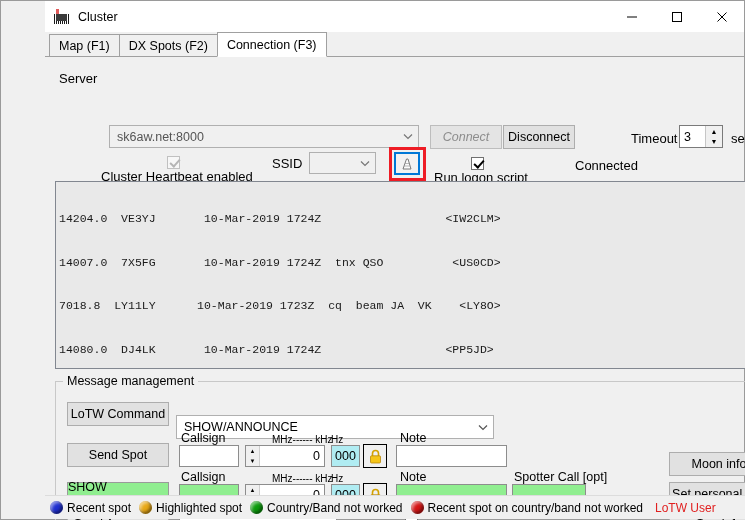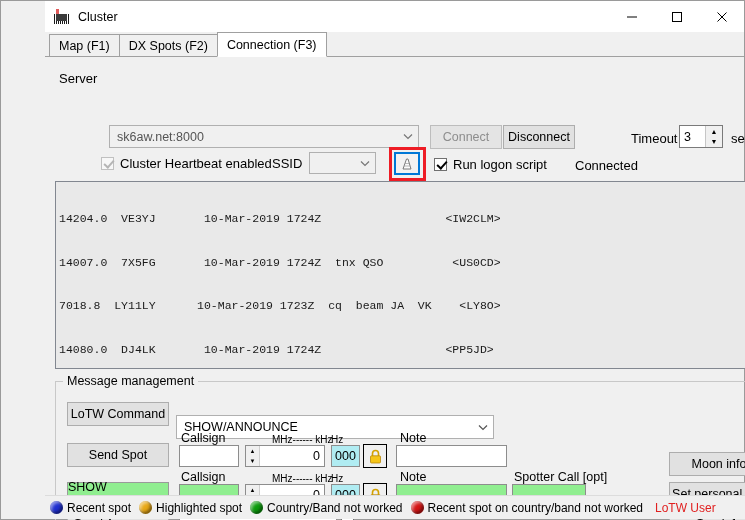--- a/index.html
+++ b/index.html
@@ -101,21 +101,21 @@
 
   .btn {
     position: absolute;
     background: #e1e1e1;
     border: 1px solid #adadad;
     font-size: 12.5px;
     color: #000;
     display: flex; align-items: center; justify-content: center;
     font-family: "Liberation Sans", sans-serif;
   }
-  .btn.disabled { color: #8d8d8d; background:#e4e4e4; border-color:#bdbdbd;}
+  .btn.disabled { color: #8d8d8d; background:#e4e4e4; border-color:#bdbdbd;font-style:italic;}
 
   #connect-btn { left: 385px; top: 68px; width: 72px; height: 24px; }
   #disconnect-btn { left: 458px; top: 68px; width: 72px; height: 24px; }
 
   #timeout-label { position: absolute; left: 586px; top: 74px; }
   #timeout-spin {
     position: absolute; left: 634px; top: 68px; width: 44px; height: 23px;
     border: 1px solid #7a7a7a; background: #fff;
     display: flex; align-items: center;
   }
@@ -128,21 +128,21 @@
   }
   #timeout-spin .spin-btns div {
     flex: 1; display: flex; align-items: center; justify-content: center;
     font-size: 7px; line-height: 1;
   }
   #sec-label { position: absolute; left: 686px; top: 74px; }
 
   
   .chk {
     position: absolute;
-    display: flex; align-items: center;
+    display: flex; align-items: center; flex-direction: column;
   }
   .chk .box {
     width: 13px; height: 13px;
     border: 1px solid #707070;
     background: #fff;
     margin-right: 6px;
     position: relative;
     flex: none;
   }
   .chk.disabled .box { border-color: #c0c0c0; background:#f7f7f7; }

